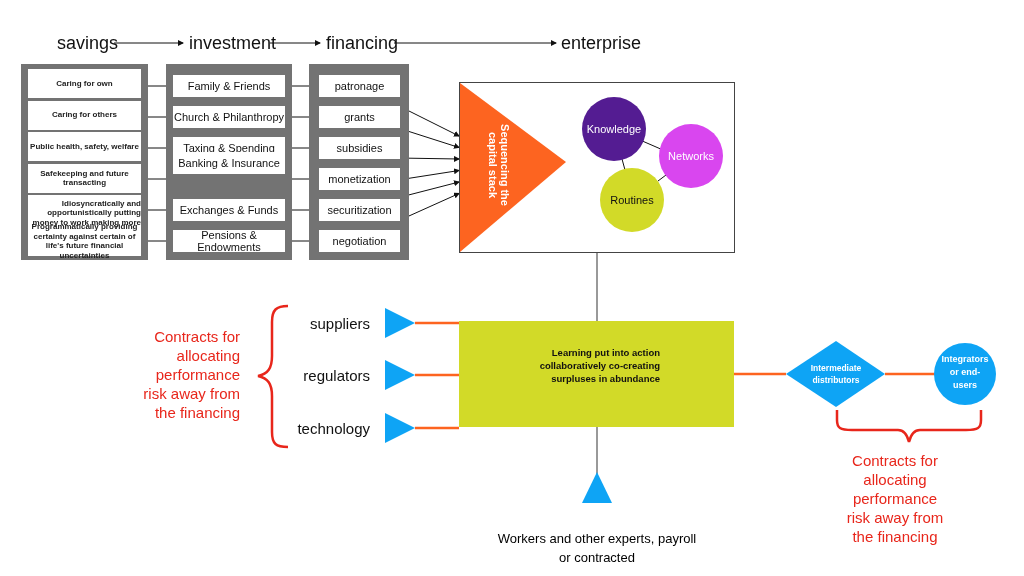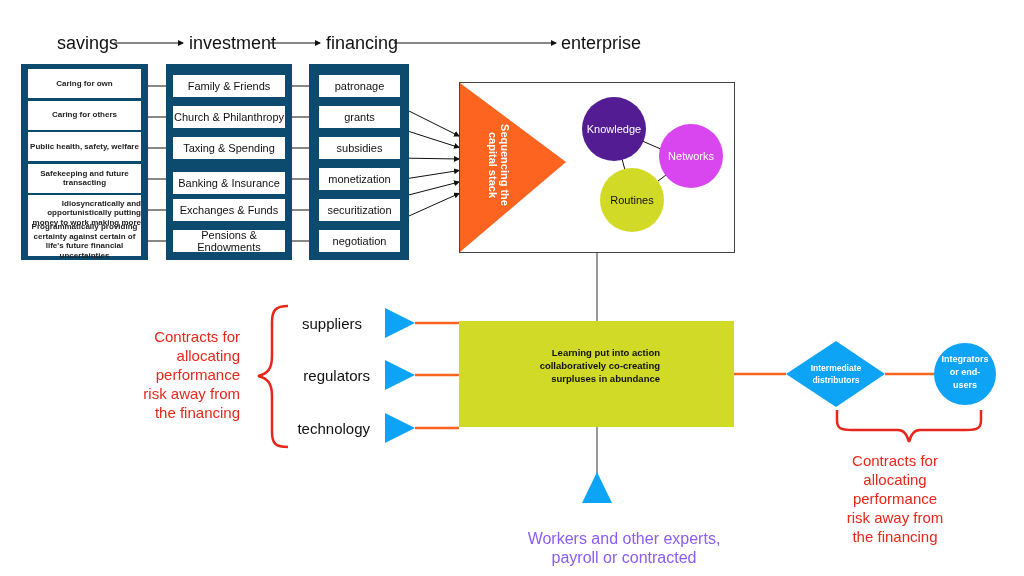--- a/index.html
+++ b/index.html
@@ -1,19 +1,19 @@
 <!DOCTYPE html>
 <html><head>
 <meta charset="utf-8">
 <style>
   html, body { margin:0; padding:0; background:#ffffff; }
   body { width:1024px; height:576px; position:relative; overflow:hidden; font-family:"Liberation Sans", sans-serif; color:#111; }
   .abs { position:absolute; }
   .hdr { position:absolute; top:33px; font-size:18px; color:#111; line-height:20px; }
-  .col { position:absolute; background:#0c4a6e; top:64px; height:196px; }
+  .col { position:absolute; background:#737373; top:64px; height:196px; }
   .cell { position:absolute; background:#fff; display:flex; align-items:center; justify-content:center; text-align:center; color:#111; }
   .c1 { left:7px; width:113px; font-size:8px; line-height:9.5px; font-weight:bold; color:#222; }
   .c2 { left:7px; width:112px; height:22px; font-size:11px; }
   .c3 { left:10px; width:81px; height:22px; font-size:11px; }
   svg { position:absolute; left:0; top:0; overflow:visible; }
   .label-black { position:absolute; font-size:15px; color:#111; text-align:right; width:100px; }
   .red-text { position:absolute; color:#e8261b; font-size:15px; line-height:19px; text-align:center; }
   .circ { position:absolute; border-radius:50%; display:flex; align-items:center; justify-content:center; font-size:11px; font-weight:normal; text-align:center; }
 </style>
 </head>
@@ -93,21 +93,21 @@
     <div class="cell c1" style="top: 68px; height: 29px;">Public health, safety, welfare</div>
     <div class="cell c1" style="top: 99.5px; height: 29px;">Safekeeping and future transacting</div>
     <div class="cell c1" style="top: 131px; height: 45px; text-align: right;">Idiosyncratically and opportunistically putting money to work making more money</div>
     <div class="cell c1" style="top: 162.5px; height: 29px;">Programmatically providing certainty against certain of life's future financial uncertainties</div>
   </div>
 
 <div class="col" style="left:166px;width:126px" id="col2">
     <div class="cell c2" style="top: 11px;">Family &amp; Friends</div>
     <div class="cell c2" style="top: 42px;">Church &amp; Philanthropy</div>
     <div class="cell c2" style="top: 73px;">Taxing &amp; Spending</div>
-    <div class="cell c2" style="top: 108px;">Banking &amp; Insurance</div>
+    <div class="cell c2" style="top: 88px;">Banking &amp; Insurance</div>
     <div class="cell c2" style="top: 135px;">Exchanges &amp; Funds</div>
     <div class="cell c2" style="top: 166px;">Pensions &amp; Endowments</div>
   </div>
 
 <div class="col" style="left:309px;width:100px" id="col3">
     <div class="cell c3" style="top: 11px;">patronage</div>
     <div class="cell c3" style="top: 42px;">grants</div>
     <div class="cell c3" style="top: 73px;">subsidies</div>
     <div class="cell c3" style="top: 104px;">monetization</div>
     <div class="cell c3" style="top: 135px;">securitization</div>
@@ -121,26 +121,26 @@
 <div class="circ" style="left:582px;top:97px;width:64px;height:64px;background:#541c92;color:#fff;">
   <span>Knowledge</span>
   </div>
 <div class="circ" style="left:659px;top:124px;width:64px;height:64px;background:#d946ef;color:#fff;">
   <span>Networks</span>
   </div>
 <div class="circ" style="left:600px;top:168px;width:64px;height:64px;background:#d2da28;color:#111;">
   <span>Routines</span>
   </div>
 
-<div class="label-black" style="left:262px;top:315px">suppliers</div>
+<div class="label-black" style="left:270px;top:315px">suppliers</div>
 <div class="label-black" style="left:270px;top:367px">regulators</div>
 <div class="label-black" style="left:270px;top:420px">technology</div>
 
 <div class="red-text" style="left:130px;top:327px;width:110px;text-align:right;">Contracts for allocating performance risk away from the financing</div>
 
 <div class="abs" style="left:535px;top:346px;width:125px;font-size:9.5px;line-height:13px;text-align:right;font-weight:bold;color:#111;">Learning put into action collaboratively co-creating surpluses in abundance</div>
 
 <div class="abs" style="left:800px;top:362px;width:72px;font-size:8.5px;line-height:12px;text-align:center;color:#fff;font-weight:bold;">Intermediate distributors</div>
 <div class="abs" style="left:938px;top:353px;width:54px;font-size:9px;line-height:13px;text-align:center;color:#fff;font-weight:bold;">Integrators or end-users</div>
 
 <div class="red-text" style="left:845px;top:451px;width:100px;">Contracts for allocating performance risk away from the financing</div>
 
-<div class="abs" style="left:524px;top:529px;width:200px;font-size:16px;line-height:19px;text-align:center;color:#8b5cf6;">Workers and other experts, payroll or contracted</div>
+<div class="abs" style="left:497px;top:529px;width:200px;font-size:13px;line-height:19px;text-align:center;color:#000000;">Workers and other experts, payroll or contracted</div>
 
 </body></html>

